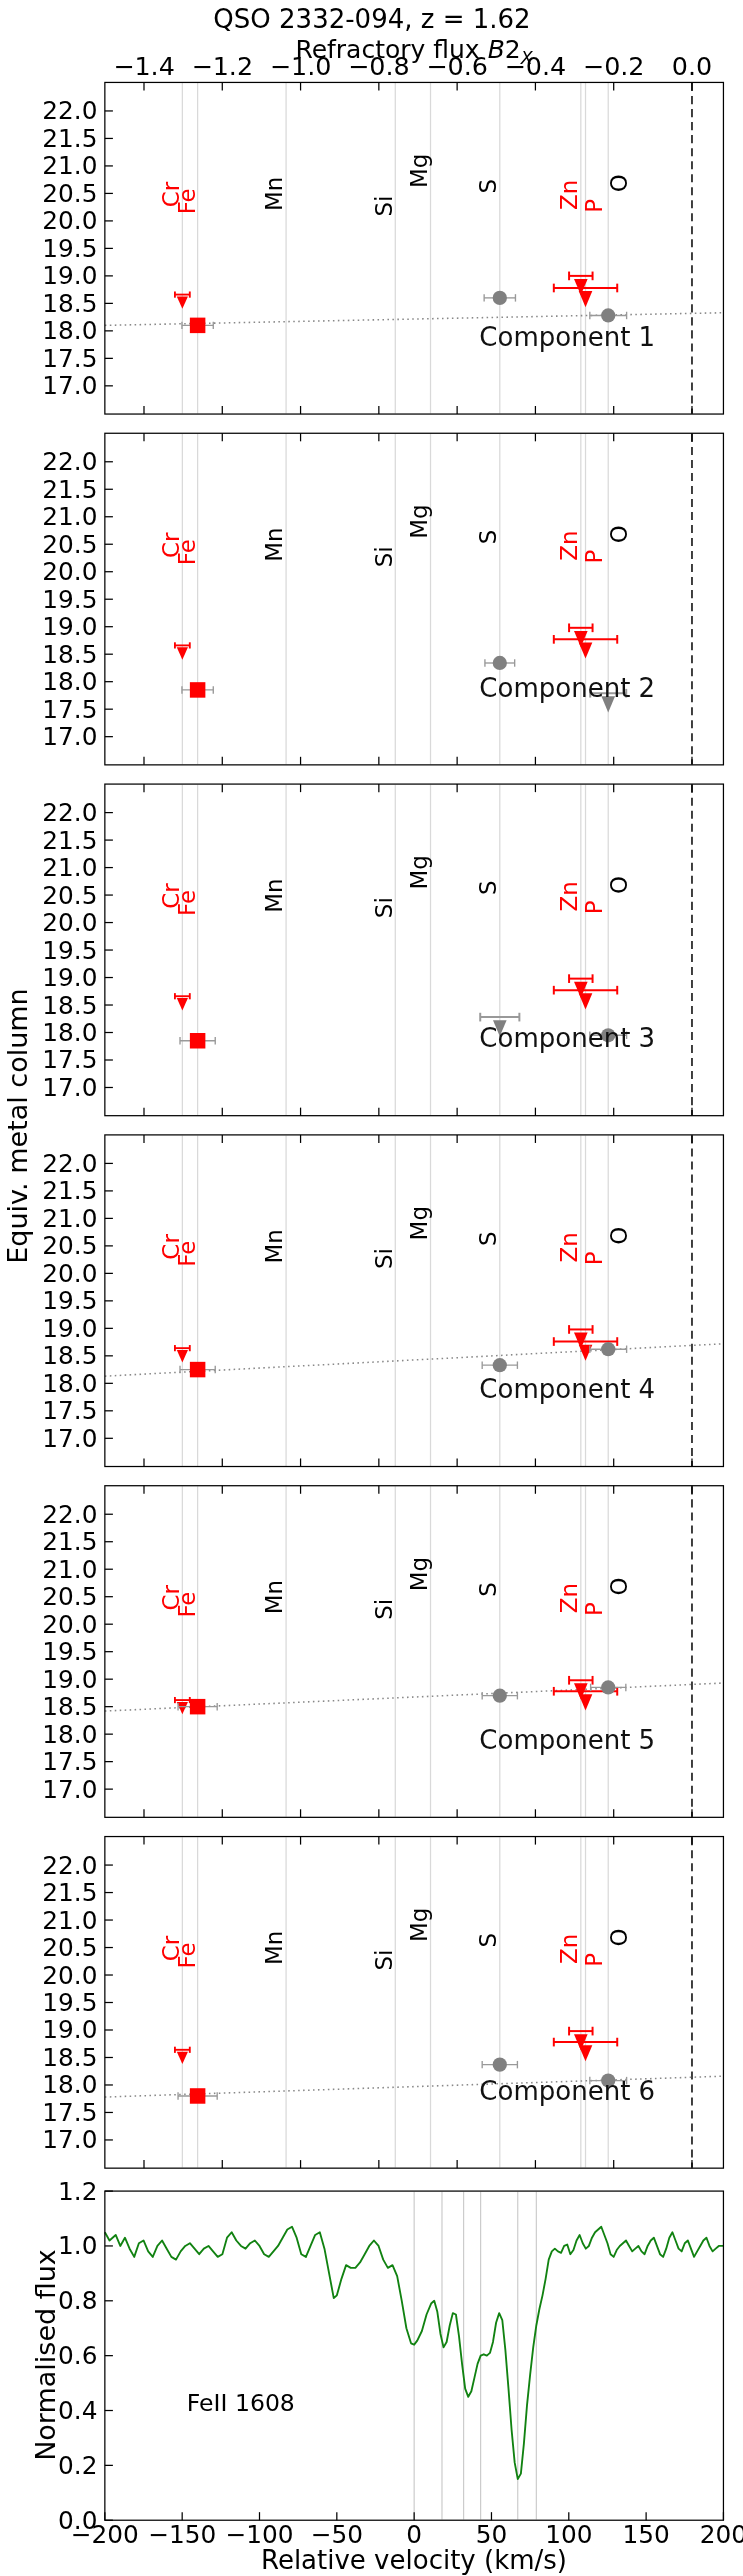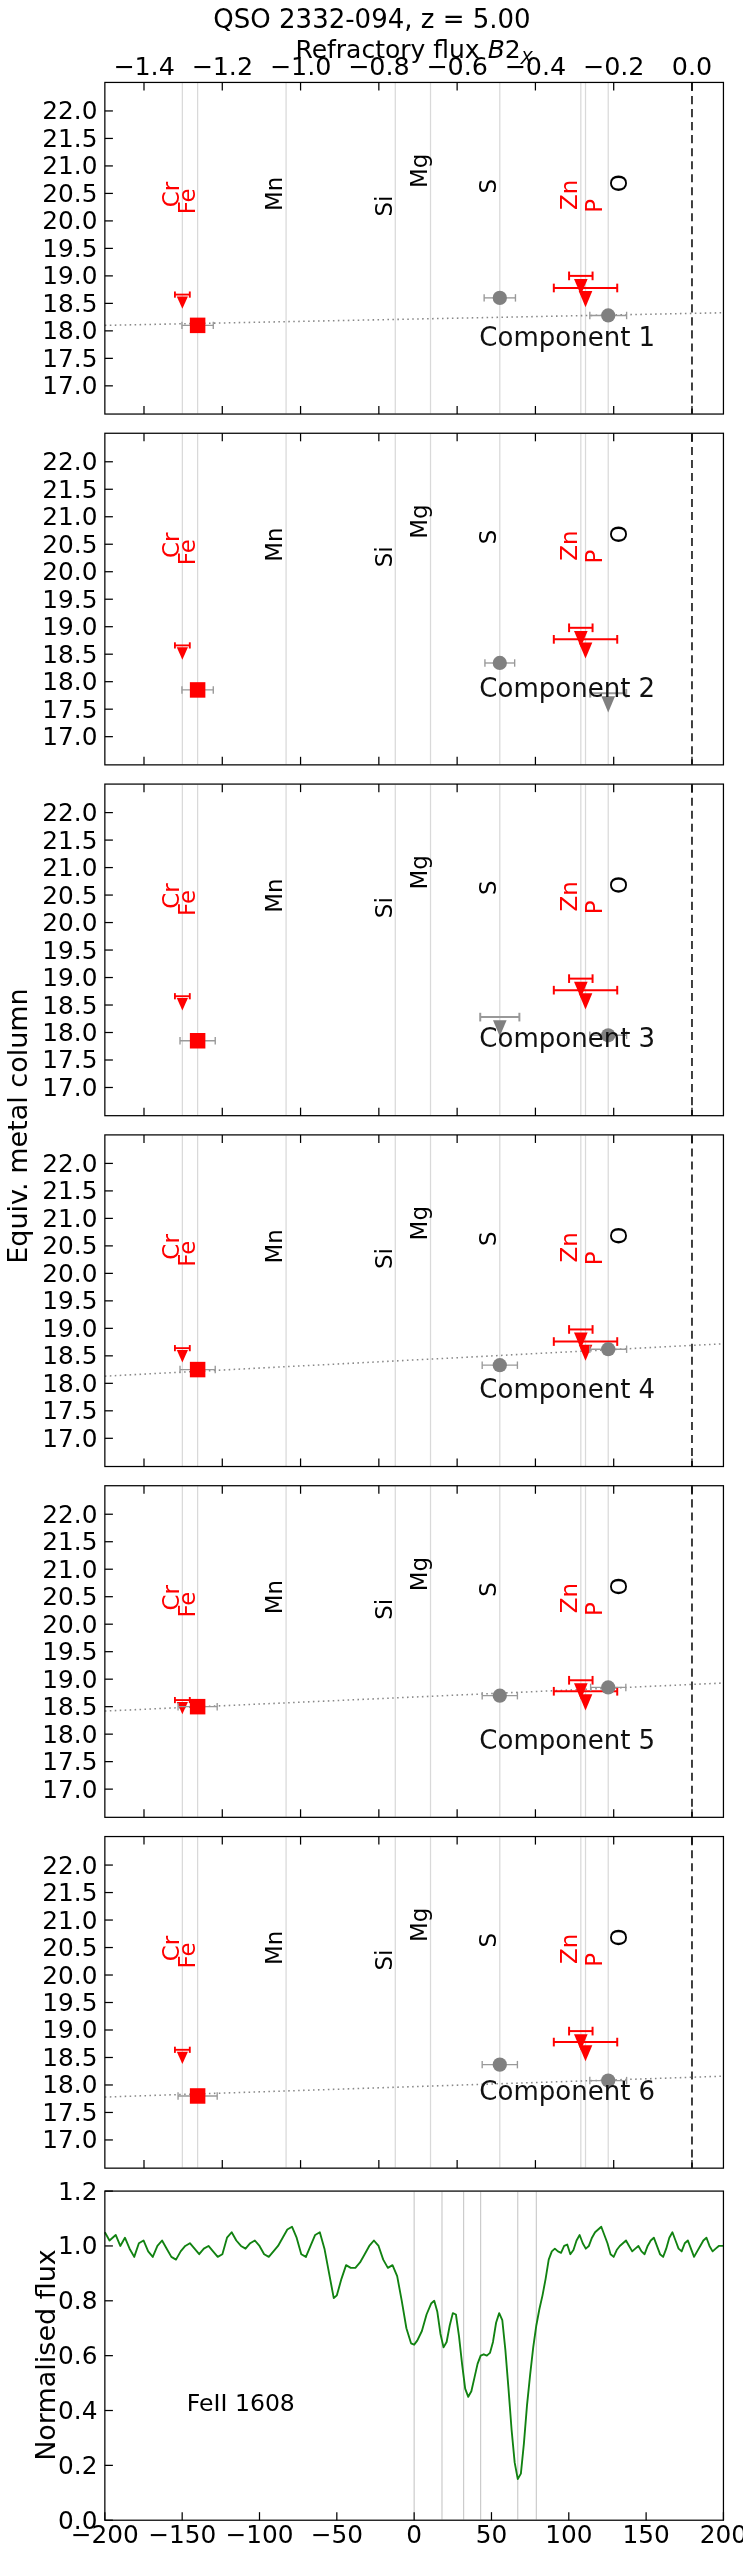--- a/index.html
+++ b/index.html
@@ -12,24 +12,25 @@
   .topxlabel sub{font-size:17.4px;font-style:italic;}
   .vlabel{position:absolute;transform:translate(-50%,-50%) rotate(-90deg);
           white-space:nowrap;font-size:27px;}
   .botxlabel{left:104px;top:2545px;width:620px;text-align:center;font-size:26px;}
   svg{position:absolute;left:0;top:0;}
 </style>
 </head>
 <body>
 
 <div class="figure">
-  <div class="abs title">QSO 2332-094, z = 5.00</div>
+  <div class="abs title">QSO 2332-094, z = 1.62</div>
   <div class="abs topxlabel"><span>Refractory flux </span><i>B</i><span>2</span><sub>X</sub></div>
   <span class="vlabel" style="left:17.4px;top:1126px;">Equiv. metal column</span>
   <span class="vlabel" style="left:45px;top:2355px;">Normalised flux</span>
+  <div class="abs botxlabel">Relative velocity (km/s)</div>
   <svg id="plot" width="744" height="2576" viewBox="0 0 1200 4156">
       <g>
         <line x1="294.037" y1="134" x2="294.037" y2="667" stroke="#d9d9d9" stroke-width="2"></line>
         <line x1="318.66550000000007" y1="134" x2="318.66550000000007" y2="667" stroke="#d9d9d9" stroke-width="2"></line>
         <line x1="461.38450000000006" y1="134" x2="461.38450000000006" y2="667" stroke="#d9d9d9" stroke-width="2"></line>
         <line x1="637.573" y1="134" x2="637.573" y2="667" stroke="#d9d9d9" stroke-width="2"></line>
         <line x1="694.408" y1="134" x2="694.408" y2="667" stroke="#d9d9d9" stroke-width="2"></line>
         <line x1="806.1835" y1="134" x2="806.1835" y2="667" stroke="#d9d9d9" stroke-width="2"></line>
         <line x1="936.904" y1="134" x2="936.904" y2="667" stroke="#d9d9d9" stroke-width="2"></line>
         <line x1="944.482" y1="134" x2="944.482" y2="667" stroke="#d9d9d9" stroke-width="2"></line>

